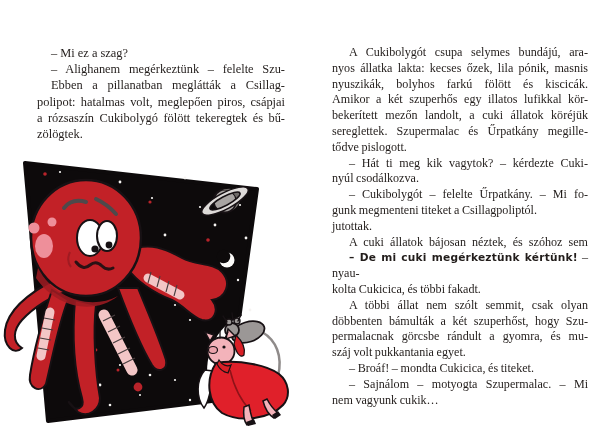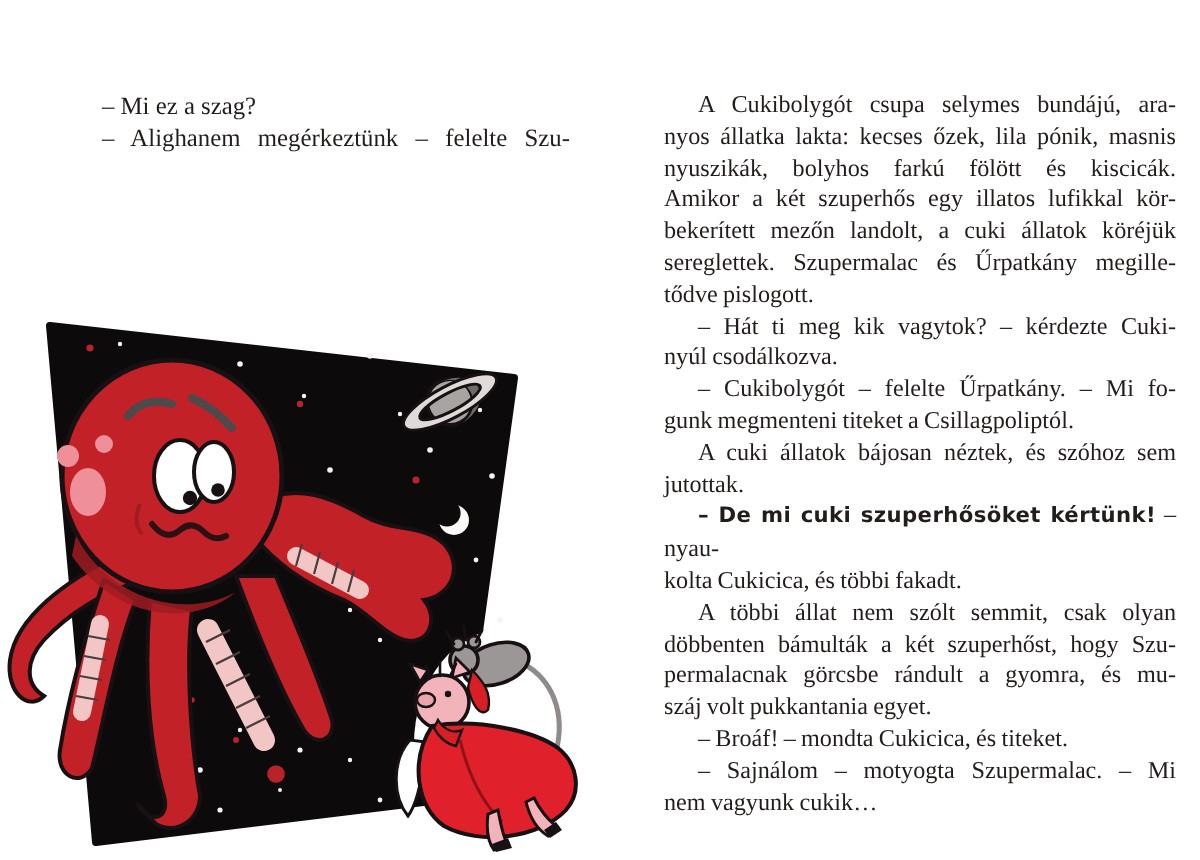--- a/index.html
+++ b/index.html
@@ -20,20 +20,26 @@
 
 <div class="screenshot">
 
   <div class="page">
     <div class="text-col left-col">
         <div>
           <div class="line first last"><span>– Mi ez a szag?</span></div>
         </div>
         <div>
           <div class="line first"><span>– Alighanem megérkeztünk – felelte Szu-</span></div>
+        </div>
+        <div>
+          <div class="line first"><span>Ebben a pillanatban meglátták a Csillag-</span></div>
+          <div class="line"><span>polipot: hatalmas volt, meglepően piros, csápjai</span></div>
+          <div class="line"><span>a rózsaszín Cukibolygó fölött tekeregtek és bű-</span></div>
+          <div class="line last"><span>zölögtek.</span></div>
         </div>
       </div>
 
     <svg class="illu" viewBox="0 0 300 270" xmlns="http://www.w3.org/2000/svg">
 
       <polygon points="25,3 257,29 228,239 48,261" fill="#0d0a0b" stroke="#0d0a0b" stroke-width="4" stroke-linejoin="round"></polygon>
 
       <g fill="#f6f4f2">
         <circle cx="120" cy="22" r="1.4"></circle>
           <circle cx="152" cy="38" r="1.1"></circle>
@@ -172,25 +178,25 @@
         </div>
         <div>
           <div class="line first"><span>– Hát ti meg kik vagytok? – kérdezte Cuki-</span></div>
           <div class="line last"><span>nyúl csodálkozva.</span></div>
         </div>
         <div>
           <div class="line first"><span>– Cukibolygót – felelte Űrpatkány. – Mi fo-</span></div>
           <div class="line last"><span>gunk megmenteni titeket a Csillagpoliptól.</span></div>
         </div>
         <div>
+          <div class="line last"><span>jutottak.</span></div>
           <div class="line first"><span>A cuki állatok bájosan néztek, és szóhoz sem</span></div>
-          <div class="line last"><span>jutottak.</span></div>
-        </div>
-        <div>
-          <div class="line first"><span class="comic">– De mi cuki szuperhősöket kértünk!</span><span> – nyau-</span></div>
+        </div>
+        <div>
+          <div class="line first"><span class="comic">– De mi cuki megérkeztünk kértünk!</span><span> – nyau-</span></div>
           <div class="line last"><span>kolta Cukicica, és többi fakadt.</span></div>
         </div>
         <div>
           <div class="line first"><span>A többi állat nem szólt semmit, csak olyan</span></div>
           <div class="line"><span>döbbenten bámulták a két szuperhőst, hogy Szu-</span></div>
           <div class="line"><span>permalacnak görcsbe rándult a gyomra, és mu-</span></div>
           <div class="line last"><span>száj volt pukkantania egyet.</span></div>
         </div>
         <div>
           <div class="line first last"><span>– Broáf! – mondta Cukicica, és titeket.</span></div>

